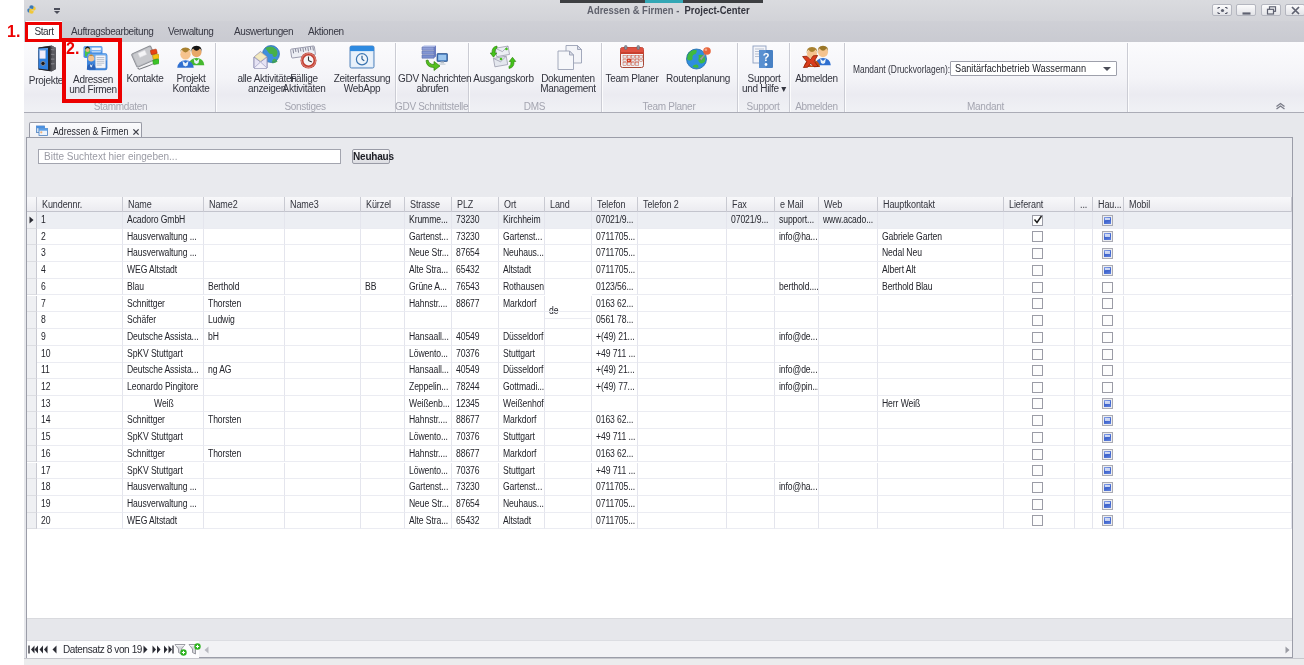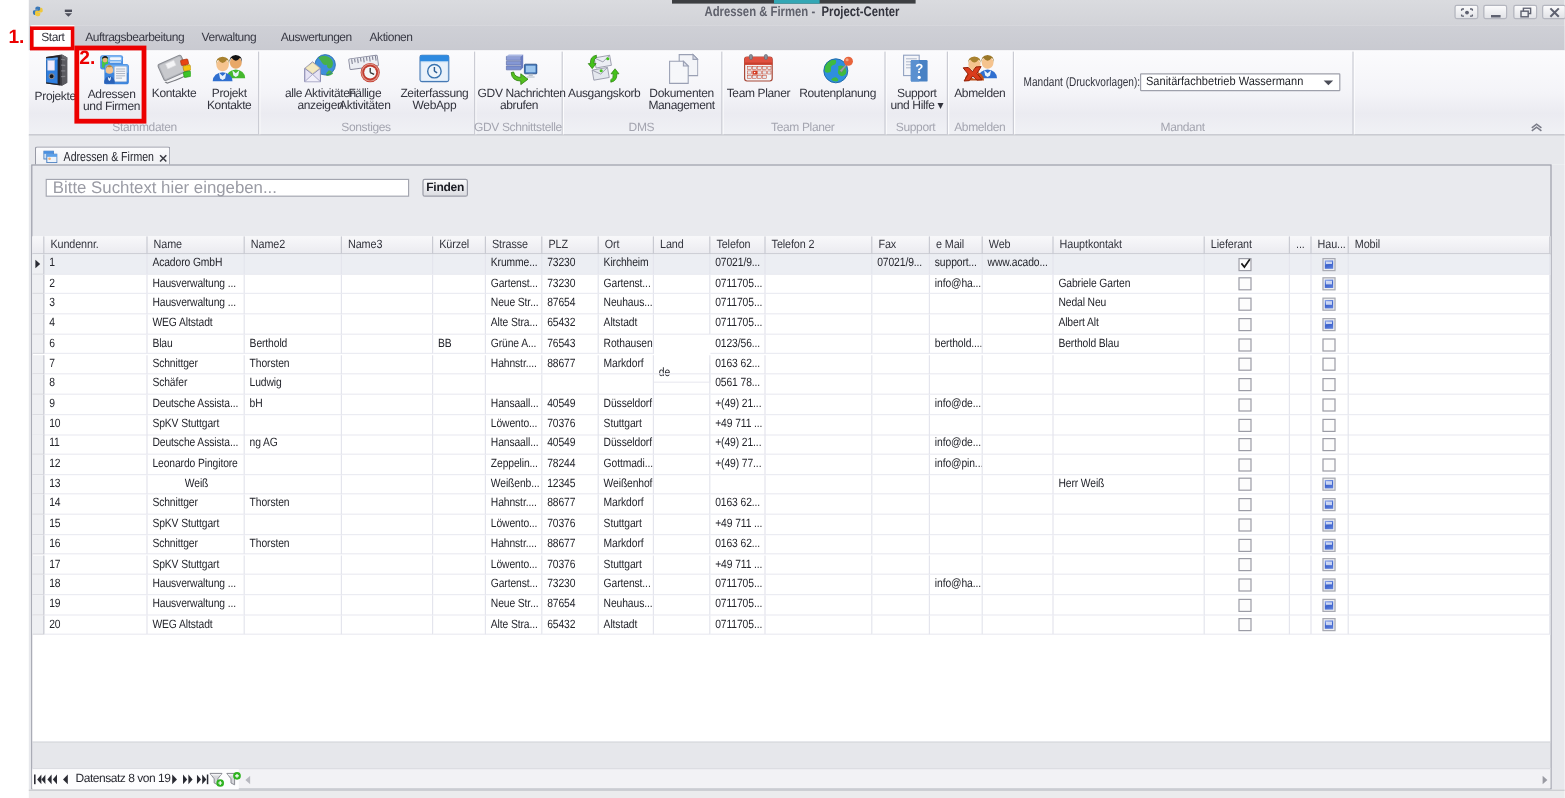--- a/index.html
+++ b/index.html
@@ -16,21 +16,21 @@
 .rcap{position:absolute;top:101px;text-align:center;font-size:10px;color:#a4a5b0;white-space:nowrap;letter-spacing:-0.3px;}
 .rbtn{position:absolute;top:43px;text-align:center;font-size:10.5px;color:#33343e;}
 .rbtn svg{display:block;margin:1px auto 0;}
 .rlbl{line-height:10.5px;display:block;margin-top:2.5px;white-space:nowrap;letter-spacing:-0.3px;font-size:10px;}
 #mandlbl{position:absolute;left:853px;top:63px;font-size:10.5px;color:#33343e;transform:scaleX(0.8);transform-origin:0 0;white-space:nowrap;}
 #mandbox{position:absolute;left:950px;top:61px;width:167px;height:15px;background:#fff;border:1px solid #9ea0ab;border-radius:1px;font-size:10px;color:#1e1f26;line-height:13px;padding-left:4px;}
 #mandbox span{display:inline-block;transform:scaleX(0.92);transform-origin:0 50%;white-space:nowrap;}
 #docstrip{position:absolute;left:24px;top:113px;width:1280px;height:24px;background:#e7e8ec;}
 #doctab{position:absolute;left:29px;top:122px;width:113px;height:16px;background:linear-gradient(#fbfbfd,#eff0f3);border:1px solid #989aa5;border-bottom:none;border-radius:2px 2px 0 0;font-size:10.5px;}
 #panel{position:absolute;left:26px;top:137px;width:1267px;height:521px;background:#e9eaee;border:1px solid #9b9da8;}
-#searchinput{position:absolute;left:11px;top:11px;width:303px;height:15px;background:#fff;border:1px solid #a3a5af;font-size:14px;color:#9a9ba4;line-height:13px;padding-left:5px;}
+#searchinput{position:absolute;left:11px;top:11px;width:303px;height:15px;background:#fff;border:1px solid #a3a5af;font-size:10px;color:#9a9ba4;line-height:13px;padding-left:5px;}
 #findenbtn{position:absolute;left:325px;top:11px;width:38px;height:15px;background:linear-gradient(#fafafb,#dcdde2);border:1px solid #999ba6;border-radius:2px;font-size:10px;font-weight:bold;color:#1c1d24;text-align:center;line-height:13px;letter-spacing:-0.2px;}
 #groupband{position:absolute;left:0px;top:32px;width:1265px;height:27px;background:linear-gradient(#f4f4f7,#e2e3e8);overflow:hidden;}
 #groupband .gtext{position:absolute;left:11px;top:8px;font-size:10px;color:#b2b3bd;letter-spacing:-0.2px;transform:scaleX(0.95);transform-origin:0 0;white-space:nowrap;}
 #grid{position:absolute;left:0px;top:59px;width:1265px;height:421px;background:#ffffff;}
 #ghead{position:absolute;left:0;top:0;width:1265px;height:15px;background:linear-gradient(#f8f8fa,#ebebf0);border-bottom:1px solid #c3c4cd;}
 .hcell{position:absolute;top:0;height:15px;border-right:1px solid #c9cad2;font-size:10px;letter-spacing:-0.1px;color:#33343d;line-height:15px;padding-left:5px;overflow:hidden;white-space:nowrap;}
 .grow{position:absolute;left:0;width:1265px;height:16.7px;}
 .gcell{position:absolute;left:0;top:0;width:1265px;height:16.7px;border-right:1px solid #e4e5ed;border-bottom:1px solid #ebecf2;font-size:10px;letter-spacing:-0.1px;color:#24252c;line-height:16px;padding-left:4px;overflow:hidden;white-space:nowrap;}
 .hcell b{display:inline-block;transform:scaleX(0.9);transform-origin:0 50%;font-weight:normal;white-space:nowrap;}
 .gcell b{display:inline-block;transform:scaleX(0.86);transform-origin:0 50%;font-weight:normal;white-space:nowrap;}
@@ -352,21 +352,21 @@
     </div>
 <div class="abs" style="left:23px;top:2px;color:#26272f;white-space:nowrap;transform:scaleX(0.8);transform-origin:0 0;font-size:11px;">Adressen &amp; Firmen</div>
 <div class="abs" style="left:102px;top:4.5px;">
       <svg width="8" height="8" viewBox="0 0 8 8">
         <path d="M1.4 1.4 L6.6 6.6 M6.6 1.4 L1.4 6.6" stroke="#3c3d46" stroke-width="1.3"></path>
       </svg>
     </div>
 </div>
 <div id="panel">
 <div id="searchinput">Bitte Suchtext hier eingeben...</div>
-<div id="findenbtn">Finden</div>
+<div id="findenbtn">Neuhaus</div>
 <div id="grid">
 <div id="ghead">
 <div class="hcell" style="left:0;width:10px;padding:0;"></div>
 <div class="hcell" style="left:10px;width:86px;"><b>Kundennr.</b></div>
 <div class="hcell" style="left:96px;width:81px;"><b>Name</b></div>
 <div class="hcell" style="left:177px;width:81px;"><b>Name2</b></div>
 <div class="hcell" style="left:258px;width:76px;"><b>Name3</b></div>
 <div class="hcell" style="left:334px;width:44px;text-decoration:underline;"><b>Kürzel</b></div>
 <div class="hcell" style="left:378px;width:47px;"><b>Strasse</b></div>
 <div class="hcell" style="left:425px;width:47px;"><b>PLZ</b></div>

